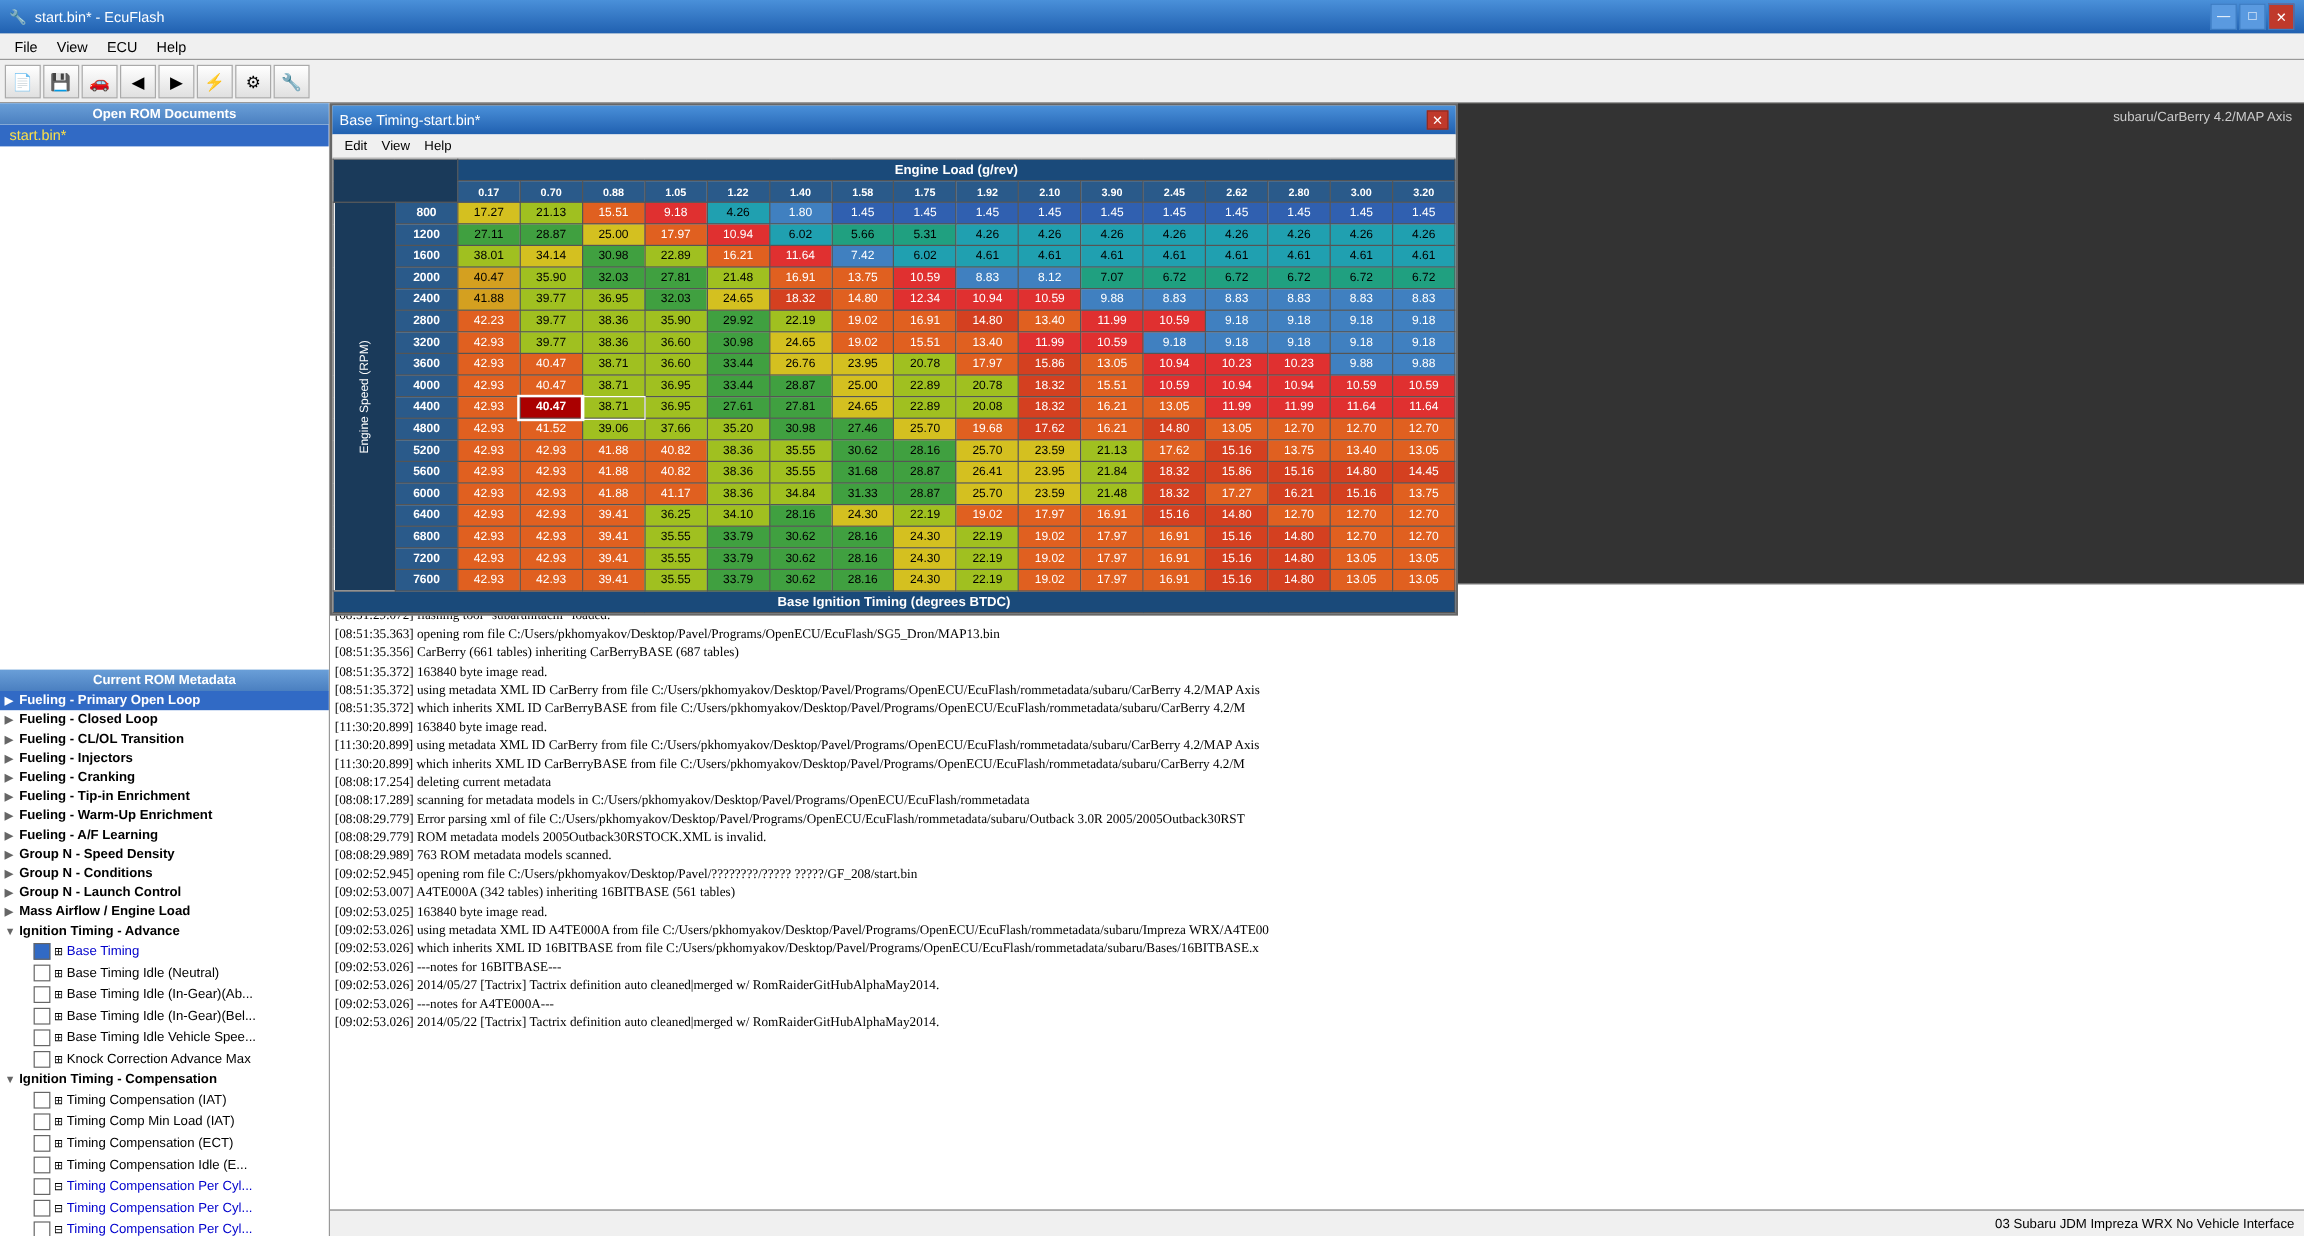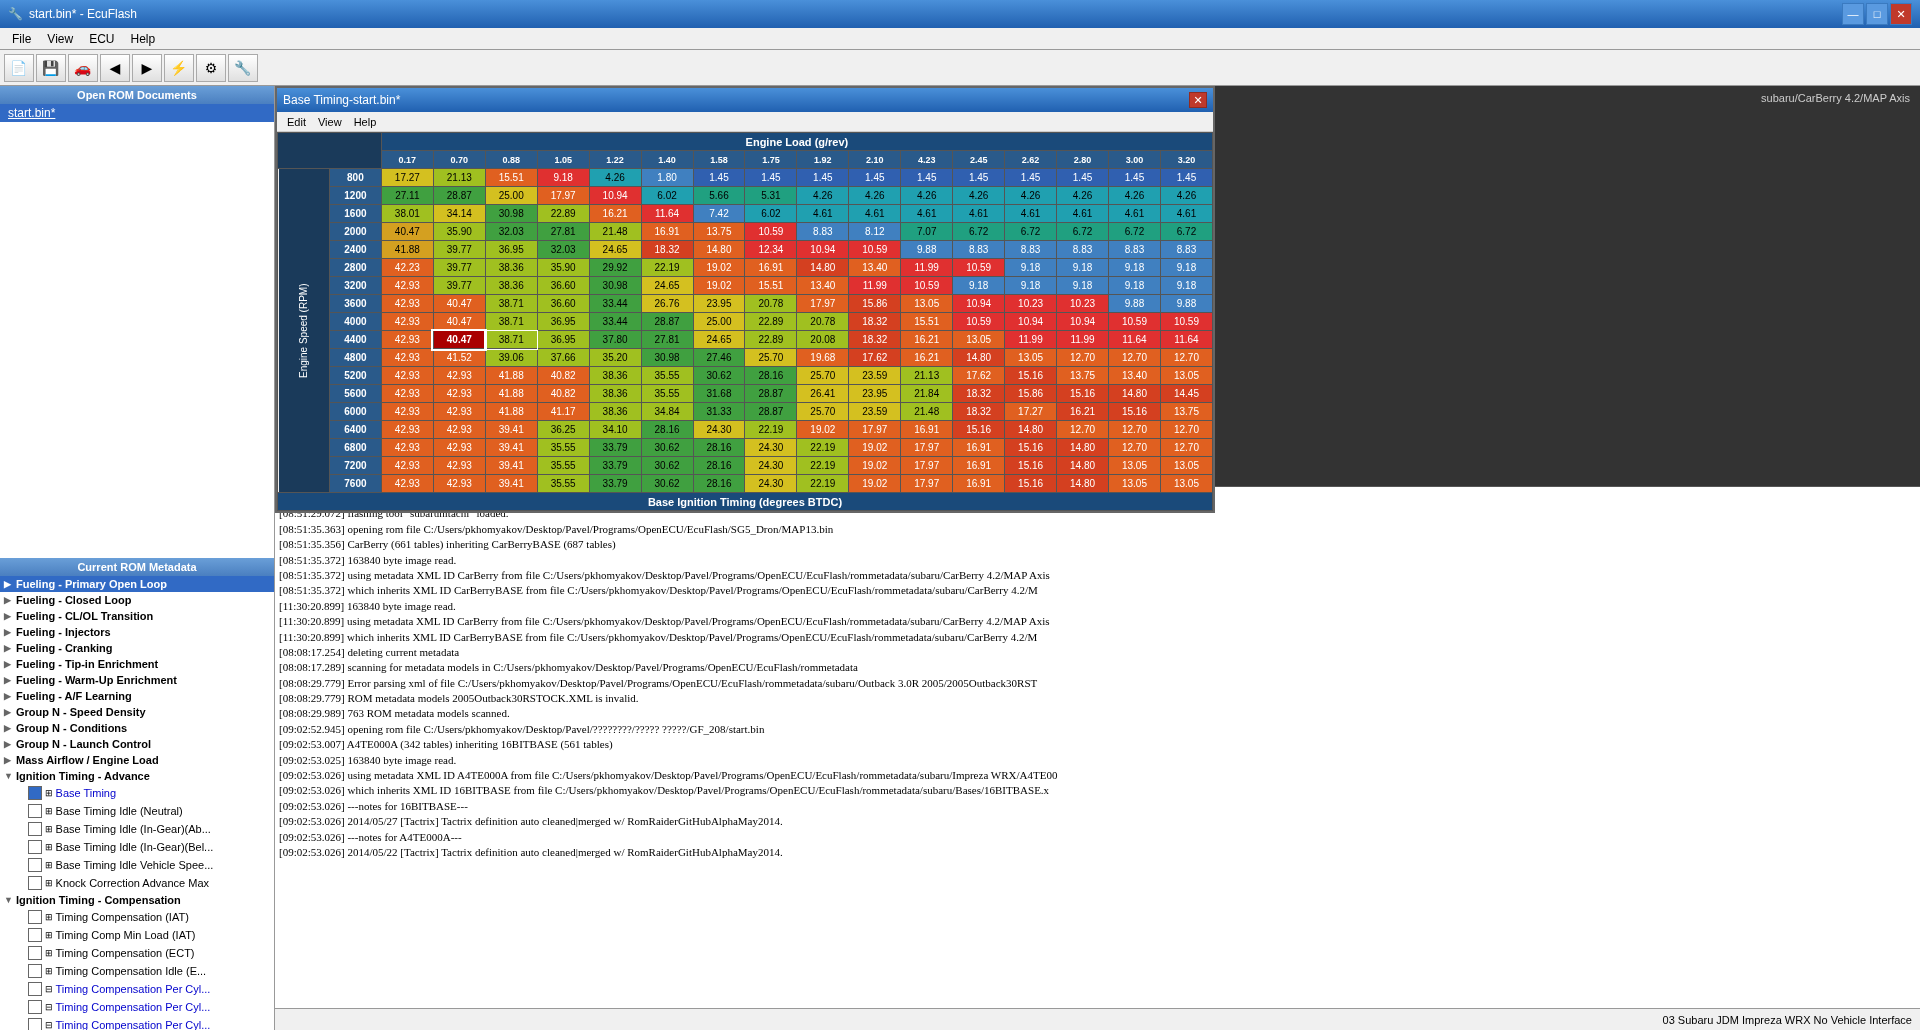--- a/index.html
+++ b/index.html
@@ -79,21 +79,21 @@
     .rom-list {
       background: #fff;
       flex: 1;
       overflow-y: auto;
     }
     .rom-item {
       padding: 2px 8px;
       font-size: 12px;
       cursor: pointer;
     }
-    .rom-item.selected { background: #316ac5; color: #ffffff; text-decoration: underline; }
+    .rom-item.selected { background: #316ac5; color: #fde047; }
 
     .tree-item {
       display: flex;
       align-items: center;
       padding: 2px 4px;
       font-size: 11px;
       cursor: pointer;
       user-select: none;
       white-space: nowrap;
       overflow: hidden;
@@ -467,21 +467,21 @@
                 <td class="col-header" style="font-size: 9px;">0.17</td>
                 <td class="col-header" style="font-size: 9px;">0.70</td>
                 <td class="col-header" style="font-size: 9px;">0.88</td>
                 <td class="col-header" style="font-size: 9px;">1.05</td>
                 <td class="col-header" style="font-size: 9px;">1.22</td>
                 <td class="col-header" style="font-size: 9px;">1.40</td>
                 <td class="col-header" style="font-size: 9px;">1.58</td>
                 <td class="col-header" style="font-size: 9px;">1.75</td>
                 <td class="col-header" style="font-size: 9px;">1.92</td>
                 <td class="col-header" style="font-size: 9px;">2.10</td>
-                <td class="col-header" style="font-size: 9px;">4.23</td>
+                <td class="col-header" style="font-size: 9px;">3.90</td>
                 <td class="col-header" style="font-size: 9px;">2.45</td>
                 <td class="col-header" style="font-size: 9px;">2.62</td>
                 <td class="col-header" style="font-size: 9px;">2.80</td>
                 <td class="col-header" style="font-size: 9px;">3.00</td>
                 <td class="col-header" style="font-size: 9px;">3.20</td>
               </tr>
               <tr>
                 <td class="rpm-axis-cell" rowspan="18">Engine Speed (RPM)</td>
                 <td class="row-header" style="font-size: 10px;">800</td>
                 <td class="c-yellow">17.27</td>
@@ -652,21 +652,21 @@
                 <td class="c-red">10.94</td>
                 <td class="c-red">10.59</td>
                 <td class="c-red">10.59</td>
               </tr>
               <tr>
                 <td class="row-header" style="font-size: 10px;">4400</td>
                 <td class="c-orange">42.93</td>
                 <td class="c-orange" style="background: rgb(170, 0, 0); color: white; font-weight: bold; outline: white solid 2px;">40.47</td>
                 <td class="c-yellow-green" style="outline: white solid 1px;">38.71</td>
                 <td class="c-yellow-green">36.95</td>
-                <td class="c-green">37.80</td>
+                <td class="c-green">27.61</td>
                 <td class="c-green">27.81</td>
                 <td class="c-yellow">24.65</td>
                 <td class="c-yellow-green">22.89</td>
                 <td class="c-yellow-green">20.08</td>
                 <td class="c-orange-red">18.32</td>
                 <td class="c-orange">16.21</td>
                 <td class="c-orange">13.05</td>
                 <td class="c-red">11.99</td>
                 <td class="c-red">11.99</td>
                 <td class="c-red">11.64</td>

